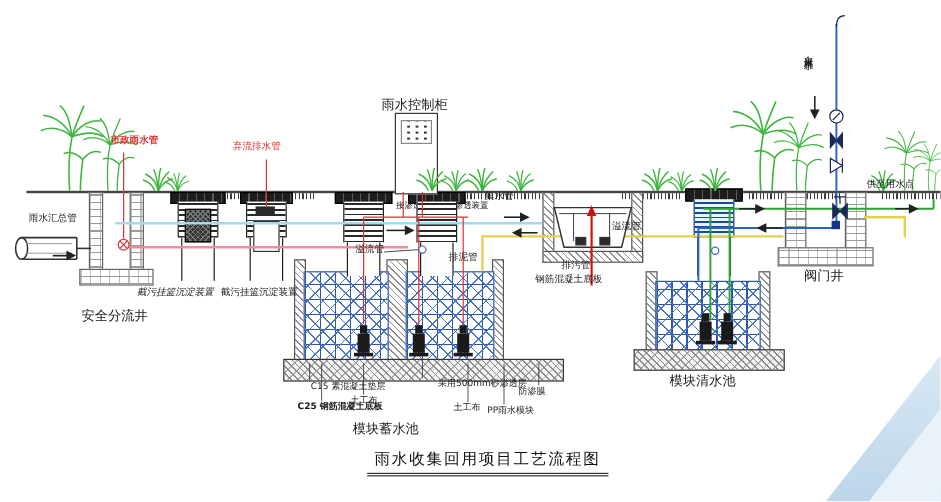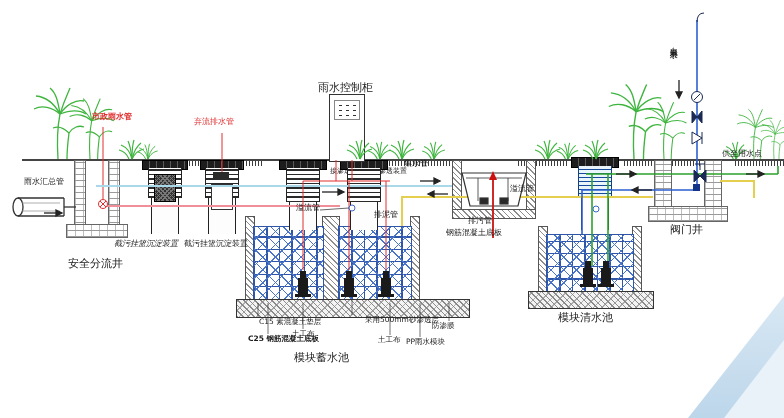--- a/index.html
+++ b/index.html
@@ -307,13 +307,14 @@
   <div class="lbl vert" style="left:668px;top:40px;">自来水补水</div>
 
   <div class="lbl" style="left:238px;top:318px;font-size:7.5px;margin-left:21px;">C15 素混凝土垫层</div>
   <div class="lbl" style="left:248px;top:335px;font-size:7.5px;font-weight:bold;">C25 钢筋混凝土底板</div>
   <div class="lbl" style="left:292px;top:330px;font-size:7.5px;">土工布</div>
   <div class="lbl" style="left:336px;top:316px;font-size:7.5px;margin-left:29px;">采用500mm砂渗透层</div>
   <div class="lbl" style="left:378px;top:336px;font-size:7.5px;">土工布</div>
   <div class="lbl" style="left:406px;top:338px;font-size:7.5px;">PP雨水模块</div>
   <div class="lbl" style="left:432px;top:322px;font-size:7.5px;">防渗膜</div>
 
+  <div class="title" style="left:306px;top:374px;">雨水收集回用项目工艺流程图</div>
 </div>
 
 </body></html>

